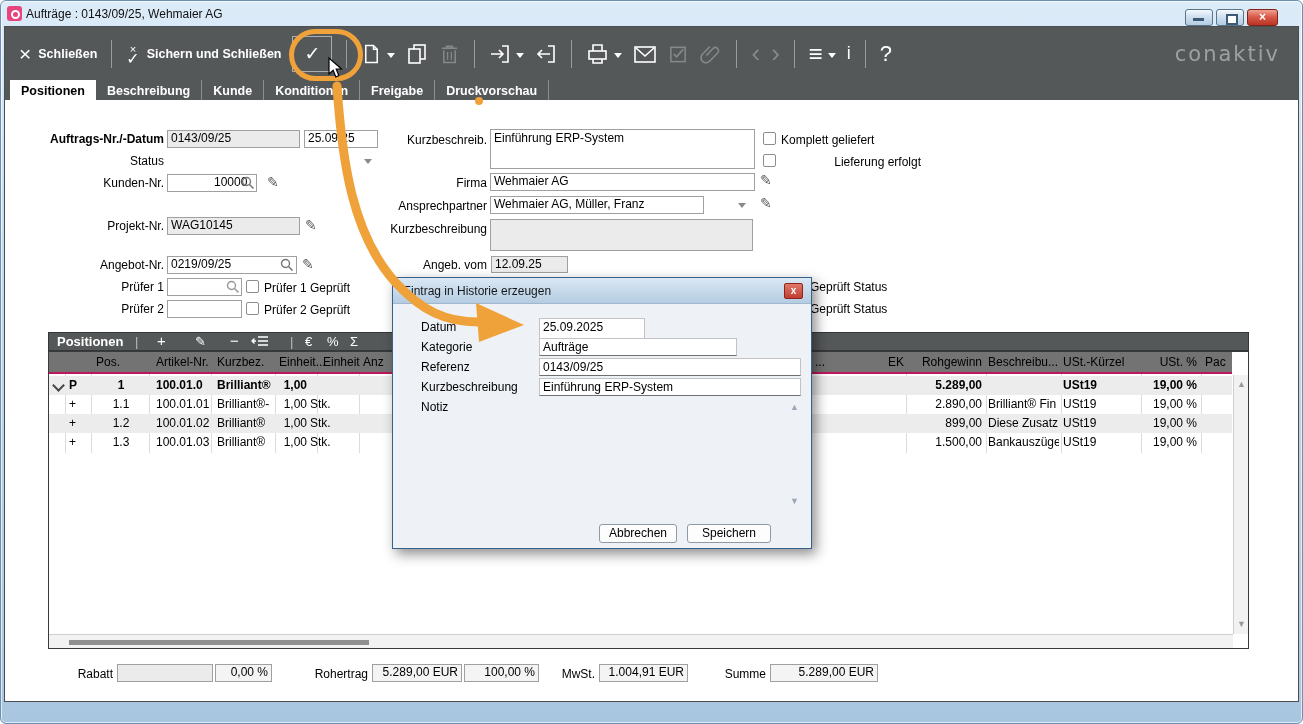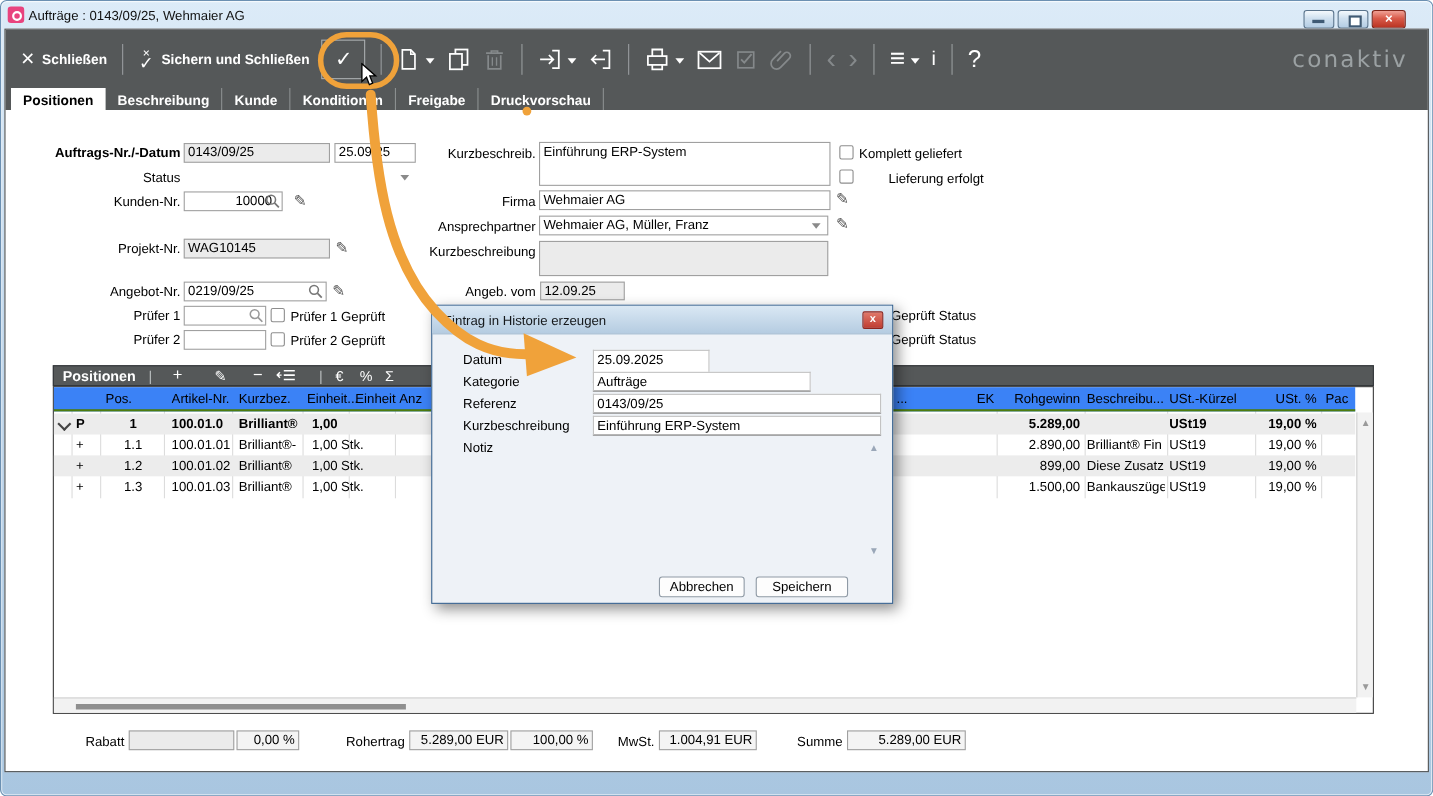--- a/index.html
+++ b/index.html
@@ -39,21 +39,21 @@
   .ro{background:#ebebeb;}
   .ra{text-align:right;}
   .cb{position:absolute;width:13px;height:13px;background:#fff;border:1px solid #8d8d8d;border-radius:2px;box-sizing:border-box;}
   .selchev{position:absolute;width:0;height:0;border:4px solid transparent;border-top:5px solid #8a8a8a;}
   .pencil{position:absolute;font-size:14px;color:#555;}
   .sicon{position:absolute;}
   
   .posbar{position:absolute;left:48px;top:332px;width:1201px;height:19px;background:#555859;color:#fff;border:1px solid #33373a;box-sizing:border-box;}
   .posbar span{position:absolute;top:1px;font-size:13px;}
   .tablewrap{position:absolute;left:48px;top:351px;width:1201px;height:298px;border:1px solid #3a3a3a;background:#fff;box-sizing:border-box;}
-  .thead{position:absolute;left:0;top:0;width:1183px;height:22px;background:#3b82f6;border-bottom:2px solid #4d7c0f;box-sizing:border-box;}
+  .thead{position:absolute;left:0;top:0;width:1183px;height:22px;background:#737373;border-bottom:2px solid #be185d;box-sizing:border-box;}
   .hc{position:absolute;top:3px;font-size:12px;white-space:nowrap;overflow:hidden;}
   .colline{position:absolute;top:0;width:1px;height:101px;background:#dcdcdc;}
   .trow{position:absolute;left:0;width:1183px;height:19px;}
   .trow.alt{background:#ececec;}
   .trow.bold{font-weight:bold;}
   .tc{position:absolute;top:2px;font-size:12px;white-space:nowrap;overflow:hidden;}
   .expand{position:absolute;left:5px;top:5px;width:7px;height:7px;border-right:2px solid #444;border-bottom:2px solid #444;transform:rotate(45deg);}
   .vscroll{position:absolute;left:1184px;top:23px;width:15px;height:259px;background:#f2f2f2;border-left:1px solid #cfcfcf;box-sizing:border-box;}
   .hscroll{position:absolute;left:0;top:282px;width:1184px;height:14px;background:#f2f2f2;border-top:1px solid #cfcfcf;box-sizing:border-box;}
   .hthumb{position:absolute;left:20px;top:5px;width:300px;height:5px;background:#8f8f8f;}
@@ -249,34 +249,34 @@
   <div class="lbl" style="left:264px;top:303px;width:120px;text-align:left;">Prüfer 2 Geprüft</div>
 
   <div class="lbl" style="left:367px;top:133px;width:120px;">Kurzbeschreib.</div>
   <div class="inp" style="left:490px;top:129px;width:265px;height:40px;line-height:17px;">Einführung ERP-System</div>
 
   <div class="lbl" style="left:367px;top:176px;width:120px;">Firma</div>
   <div class="inp" style="left:490px;top:173px;width:265px;height:18px;">Wehmaier AG</div>
   <span class="pencil" style="left:760px;top:172px;">✎</span>
 
   <div class="lbl" style="left:367px;top:199px;width:120px;">Ansprechpartner</div>
-  <div class="inp" style="left:490px;top:196px;width:263px;height:18px;">Wehmaier AG, Müller, Franz</div>
+  <div class="inp" style="left:490px;top:196px;width:214px;height:18px;">Wehmaier AG, Müller, Franz</div>
   <span class="selchev" style="left:738px;top:203px;"></span>
   <span class="pencil" style="left:760px;top:195px;">✎</span>
 
   <div class="lbl" style="left:367px;top:222px;width:120px;">Kurzbeschreibung</div>
   <div class="inp ro" style="left:490px;top:219px;width:263px;height:32px;"></div>
 
   <div class="lbl" style="left:367px;top:258px;width:120px;">Angeb. vom</div>
   <div class="inp ro" style="left:491px;top:256px;width:77px;height:17px;">12.09.25</div>
 
   <span class="cb" style="left:763px;top:132px;"></span>
   <div class="lbl" style="left:781px;top:133px;width:140px;text-align:left;">Komplett geliefert</div>
   <span class="cb" style="left:763px;top:154px;"></span>
-  <div class="lbl" style="left:781px;top:155px;width:140px;text-align:center;">Lieferung erfolgt</div>
+  <div class="lbl" style="left:781px;top:155px;width:140px;text-align:right;">Lieferung erfolgt</div>
 
   <div class="lbl" style="left:810px;top:280px;width:110px;text-align:left;z-index:5;">Geprüft Status</div>
   <div class="lbl" style="left:810px;top:302px;width:110px;text-align:left;z-index:5;">Geprüft Status</div>
 
   <div class="posbar">
     <span style="left:8px;font-weight:bold;">Positionen</span>
     <span style="left:86px;color:#b9bdbe;">|</span>
     <span style="left:108px;font-size:15px;top:-1px;">+</span>
     <span style="left:146px;font-size:13px;">✎</span>
     <span style="left:181px;font-size:15px;top:-1px;">−</span>

